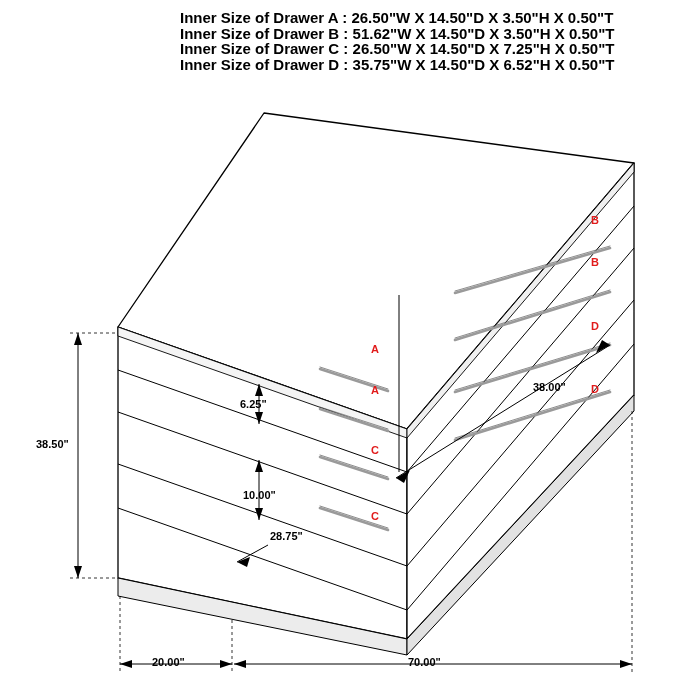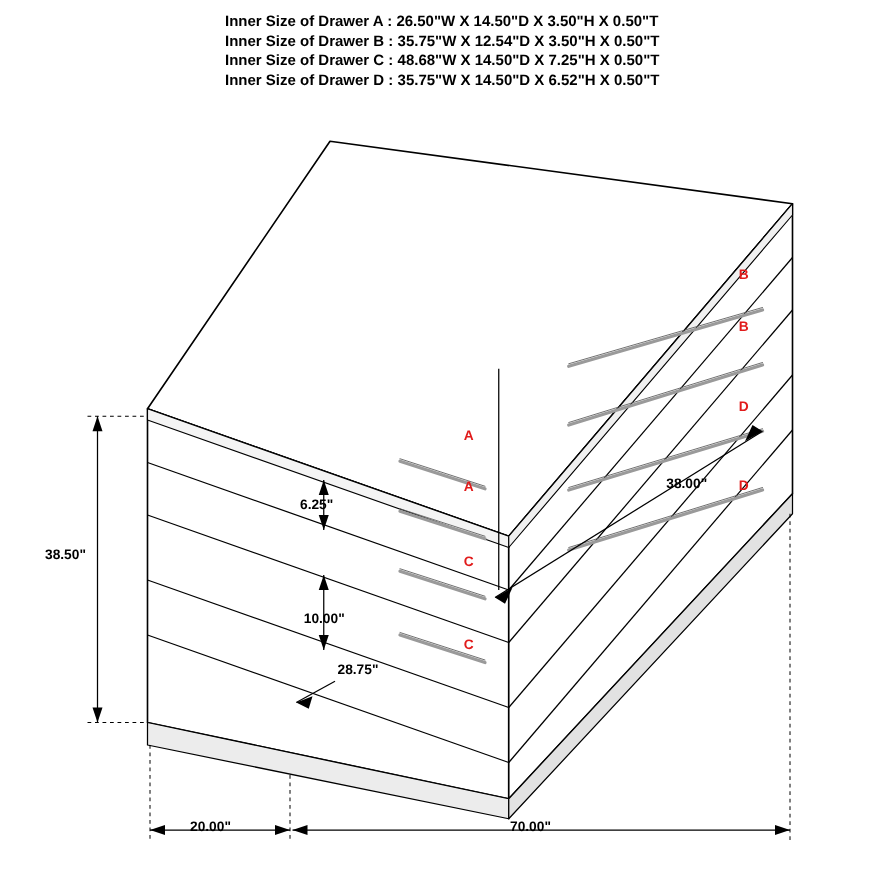--- a/index.html
+++ b/index.html
@@ -12,21 +12,21 @@
     width: 700px;
     height: 700px;
     background: #ffffff;
     font-family: "Liberation Sans", sans-serif;
     overflow: hidden;
   }
   .spec-block {
     position: absolute;
     left: 180px;
     top: 10px;
-    font-size: 12px;
+    font-size: 15px;
     font-weight: bold;
     color: #000000;
     line-height: 15.5px;
     white-space: nowrap;
   }
   .svg-layer {
     position: absolute;
     left: 0;
     top: 0;
     width: 700px;
@@ -47,22 +47,22 @@
     white-space: nowrap;
   }
 </style>
 </head>
 <body>
 
 <div id="page">
 
   <div class="spec-block">
     <div>Inner Size of Drawer A : 26.50"W X 14.50"D X 3.50"H X 0.50"T</div>
-    <div>Inner Size of Drawer B : 35.75"W X 12.54"D X 3.50"H X 0.50"T</div>
-    <div>Inner Size of Drawer C : 48.68"W X 14.50"D X 7.25"H X 0.50"T</div>
+    <div>Inner Size of Drawer B : 51.62"W X 14.50"D X 3.50"H X 0.50"T</div>
+    <div>Inner Size of Drawer C : 26.50"W X 14.50"D X 7.25"H X 0.50"T</div>
     <div>Inner Size of Drawer D : 35.75"W X 14.50"D X 6.52"H X 0.50"T</div>
   </div>
 
   <svg class="svg-layer" viewBox="0 0 700 700">
     <g fill="none" stroke="#000000" stroke-width="1.2" stroke-linejoin="round">
 
       <polygon points="118,327 264,113 634,163 407,429" fill="#ffffff" stroke="#000000" stroke-width="1.3"></polygon>
 
       <polygon points="118,327 118,578 407,639 407,429" fill="#ffffff" stroke="#000000" stroke-width="1.3"></polygon>
 

